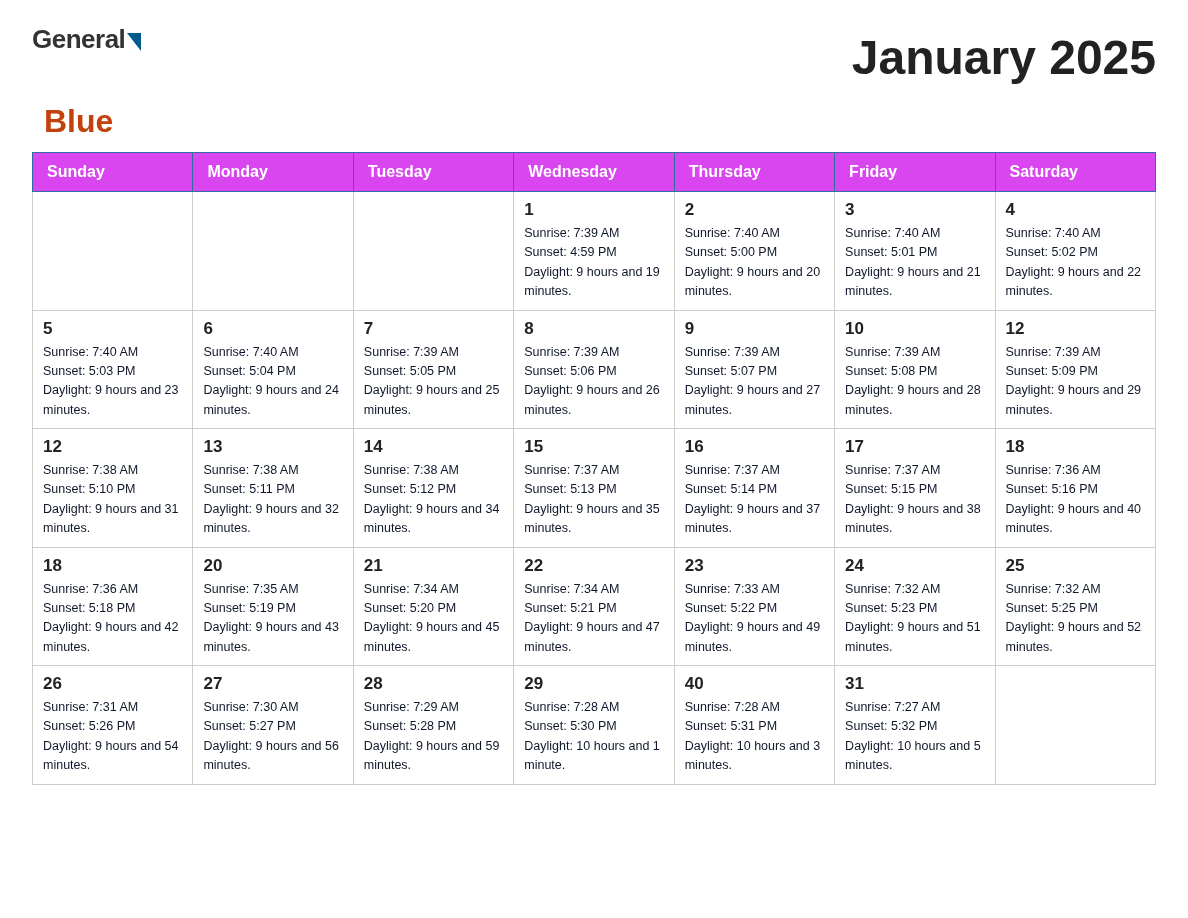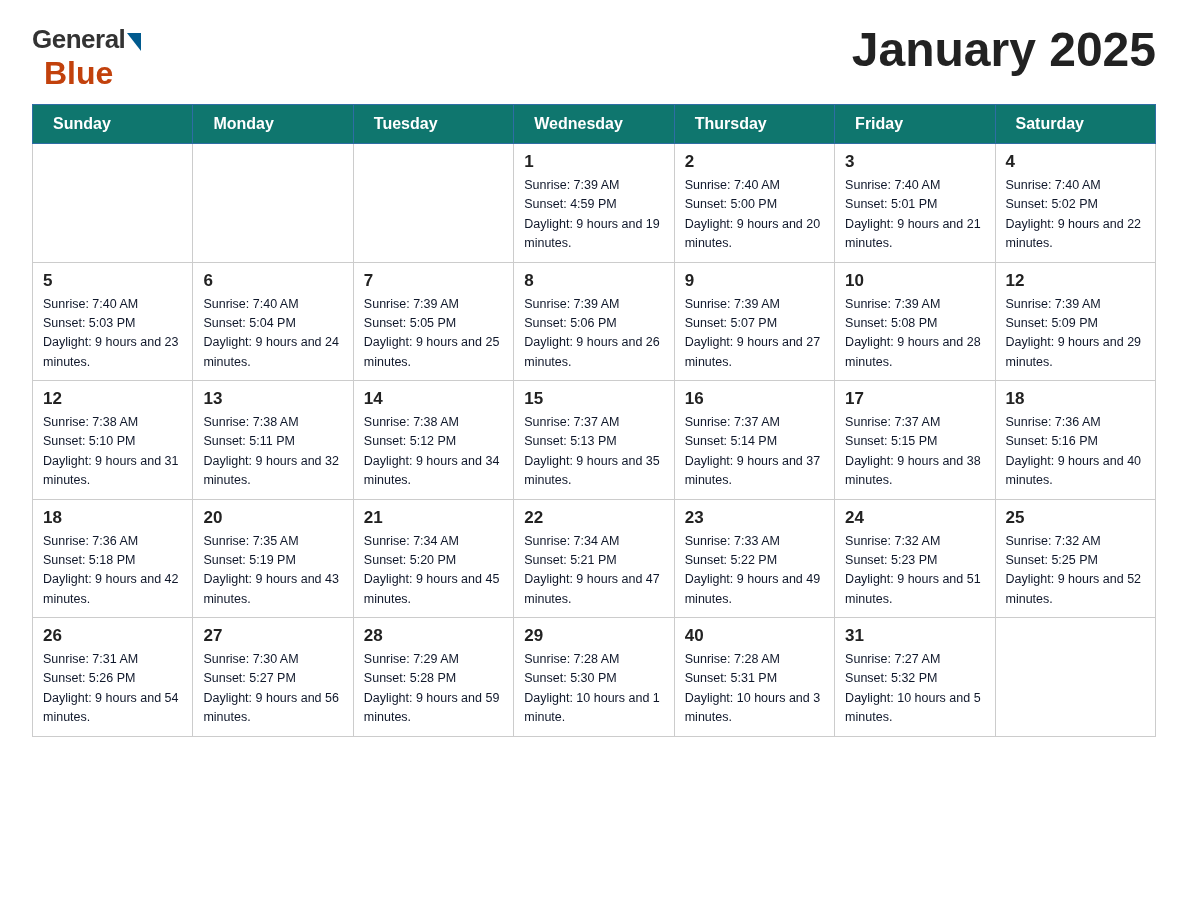--- a/index.html
+++ b/index.html
@@ -13,20 +13,21 @@
     .header {
       display: flex;
       justify-content: space-between;
       align-items: flex-start;
       margin-bottom: 12px;
     }
     .logo {
       display: flex;
       flex-direction: column;
       align-items: flex-start;
+      gap: 48px;
     }
     .logo-top {
       display: flex;
       align-items: center;
     }
     .logo-general {
       font-size: 26px;
       font-weight: bold;
       color: #333;
       letter-spacing: -0.5px;
@@ -40,43 +41,44 @@
       margin-top: 4px;
     }
     .logo-blue {
       font-size: 32px;
       font-weight: bold;
       color: #c2410c;
       margin-left: 12px;
     }
     .title-section {
       text-align: center;
+      margin-top: 8px;
     }
     .calendar-title {
       font-size: 48px;
       font-weight: bold;
       color: #222;
       line-height: 1.1;
     }
     .calendar-subtitle {
       font-size: 20px;
       color: #444;
       margin-top: 4px;
     }
     table {
       width: 100%;
       border-collapse: collapse;
       margin-top: 8px;
     }
     thead tr th {
-      background-color: #0f766e;
+      background-color: #d946ef;
       color: #fff;
       font-size: 16px;
       font-weight: bold;
-      padding: 10px 20px;
+      padding: 10px 14px;
       text-align: left;
       border: 1px solid #2e6da4;
     }
     tbody tr td {
       border: 1px solid #ccc;
       vertical-align: top;
       padding: 8px 10px;
       width: 14.28%;
       min-height: 90px;
       height: 110px;

